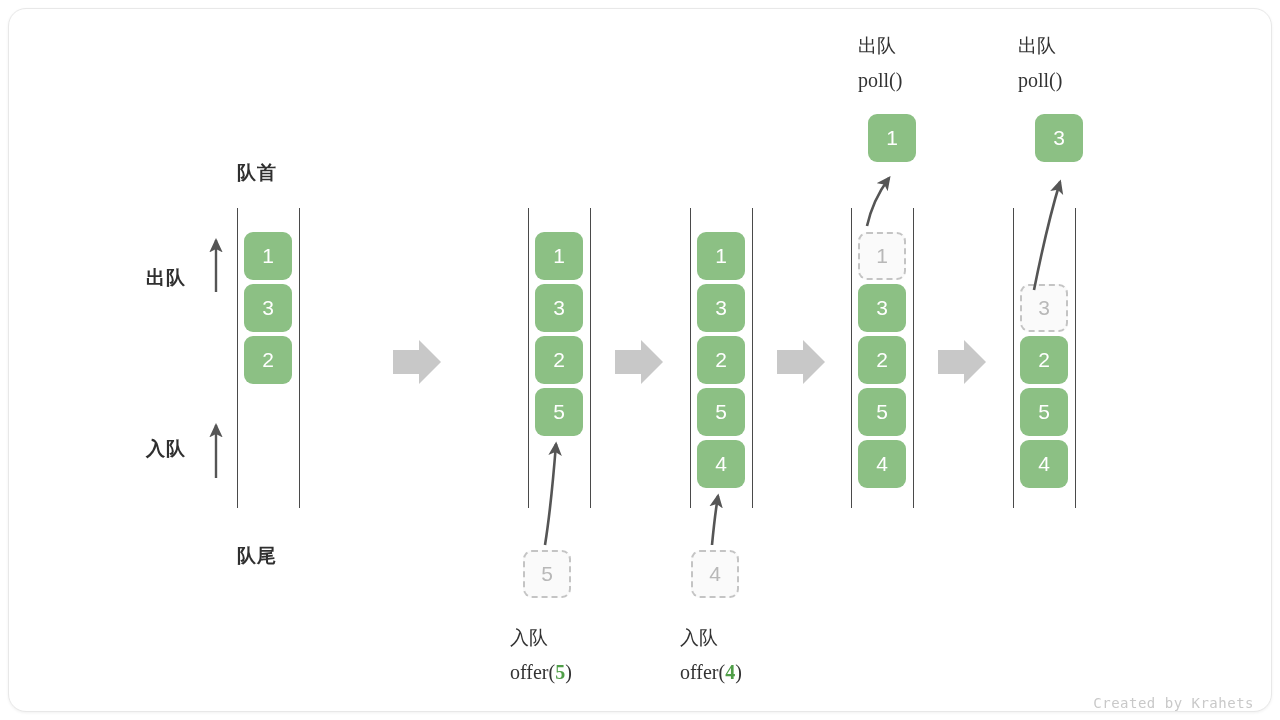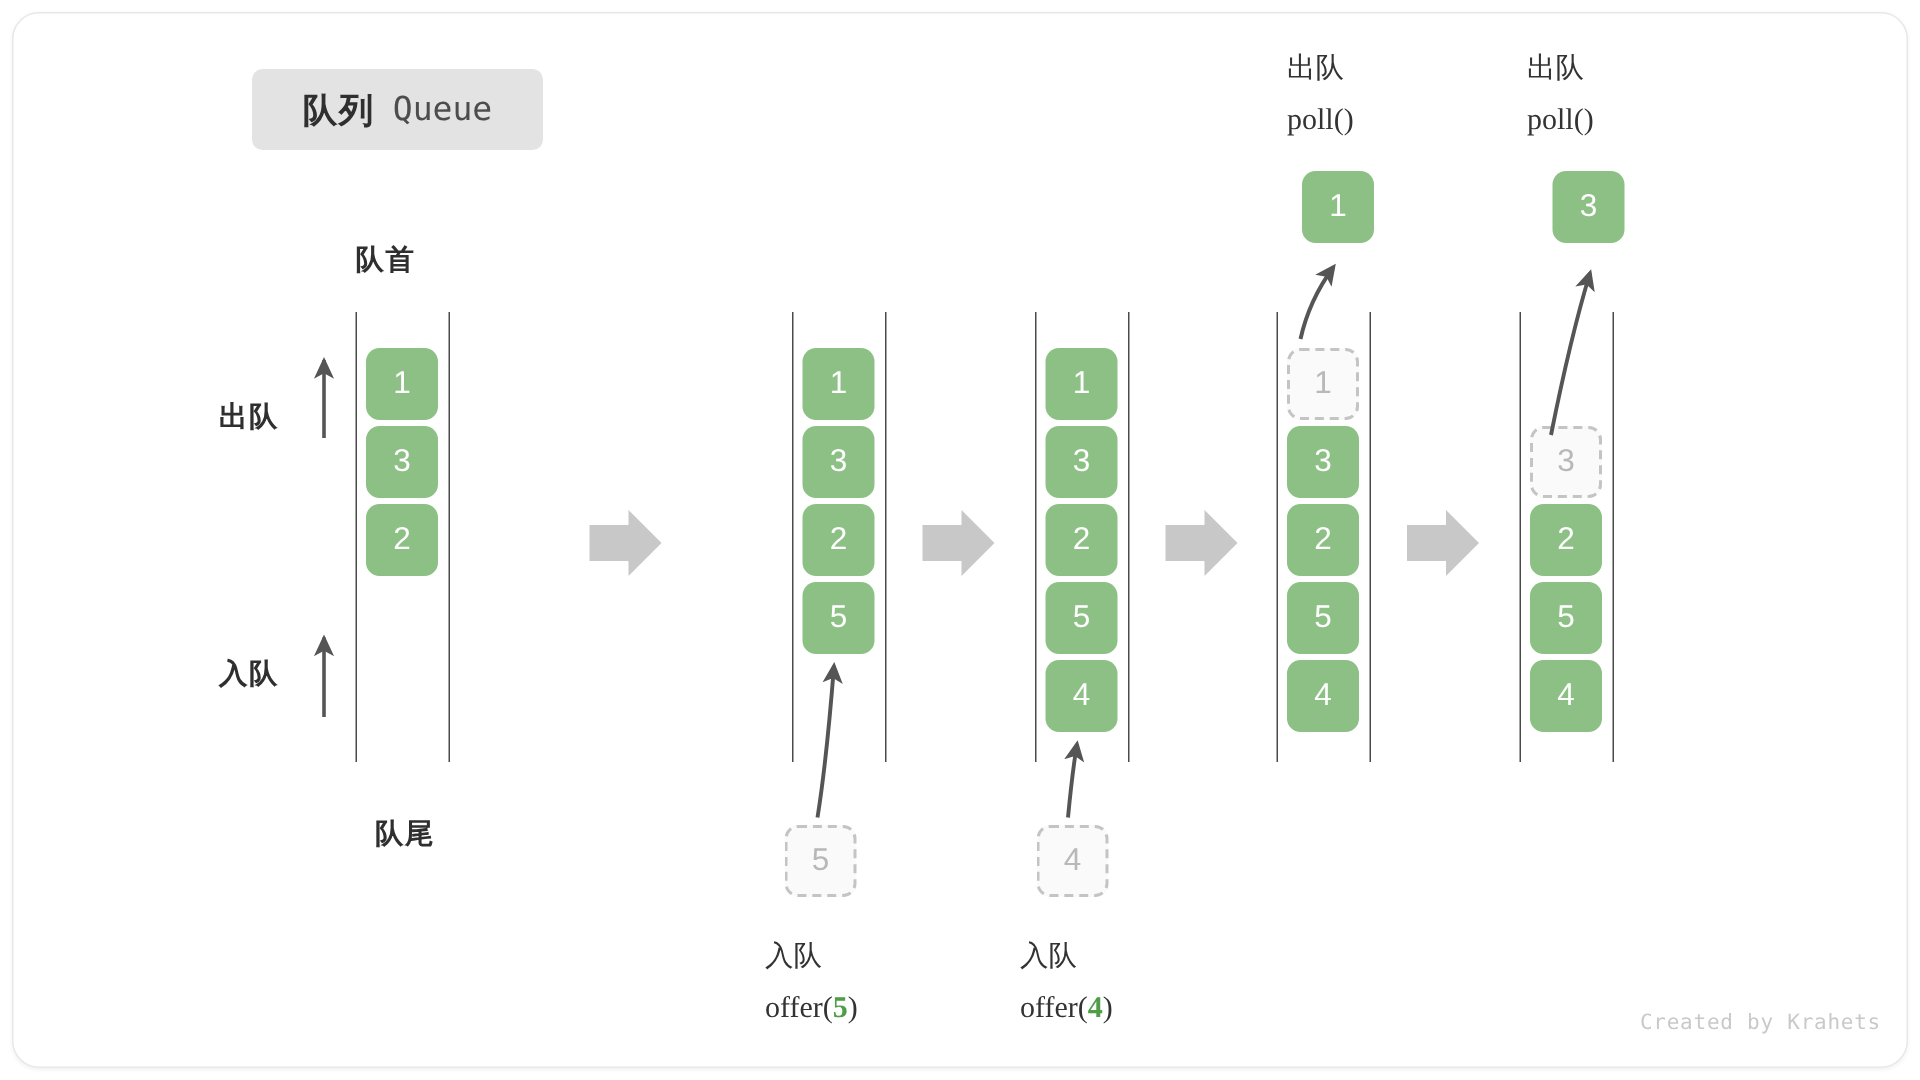--- a/index.html
+++ b/index.html
@@ -76,21 +76,21 @@
     font-size: 20px;
     color: #333333;
   }
   .op-label .num {
     color: #4f9e47;
     font-weight: bold;
   }
   .credit {
     position: absolute;
     right: 26px;
-    bottom: 30px;
+    bottom: 9px;
     font-size: 14px;
     color: #c9c9c9;
     font-family: "DejaVu Sans Mono", "Liberation Mono", monospace;
     letter-spacing: 0.5px;
   }
 
   
   .queue {
     position: absolute;
   }
@@ -141,27 +141,23 @@
     height: 720px;
     pointer-events: none;
   }
 </style>
 </head>
 <body>
 
 <div id="stage">
   <div class="card"></div>
 
-  <div class="title-badge">
-    <span class="title-cn">队列</span>
-    <span class="title-en">Queue</span>
-  </div>
 
   <div class="lbl-bold-cn" style="left:237px; top:160px;text-align:center;">队首</div>
-  <div class="lbl-bold-cn" style="left:250px; top:543px;">队尾</div>
+  <div class="lbl-bold-cn" style="left:237px; top:543px;">队尾</div>
   <div class="lbl-bold-cn" style="left:146px; top:265px;">出队</div>
   <div class="lbl-bold-cn" style="left:146px; top:436px;">入队</div>
 
   <div class="op-label" style="left:858px; top:28px;">
     <div>出队</div>
     <div class="mono"><span>poll(</span><span class="num"></span><span>)</span></div>
   </div>
 
   <div class="op-label" style="left:1018px; top:28px;">
     <div>出队</div>

